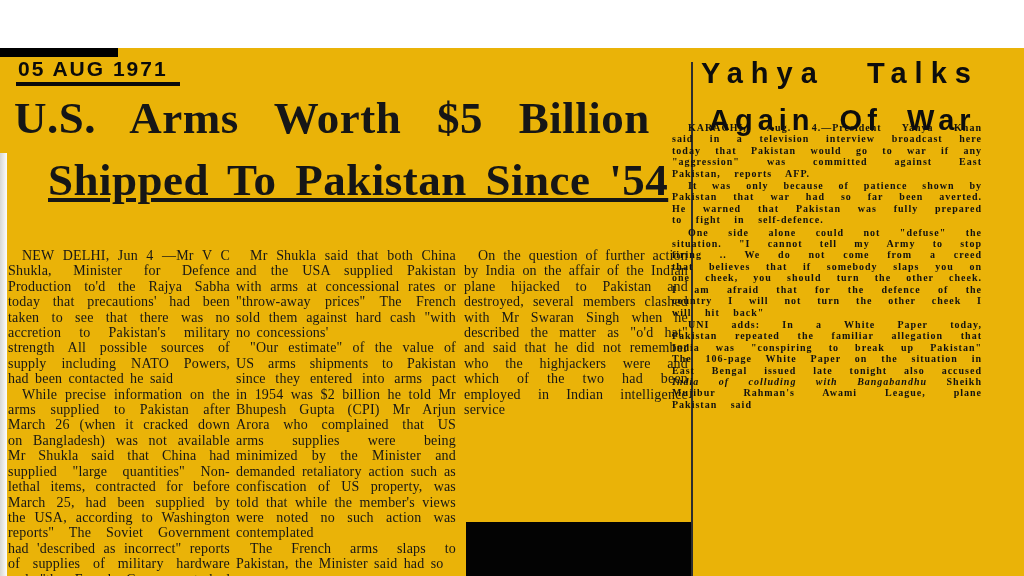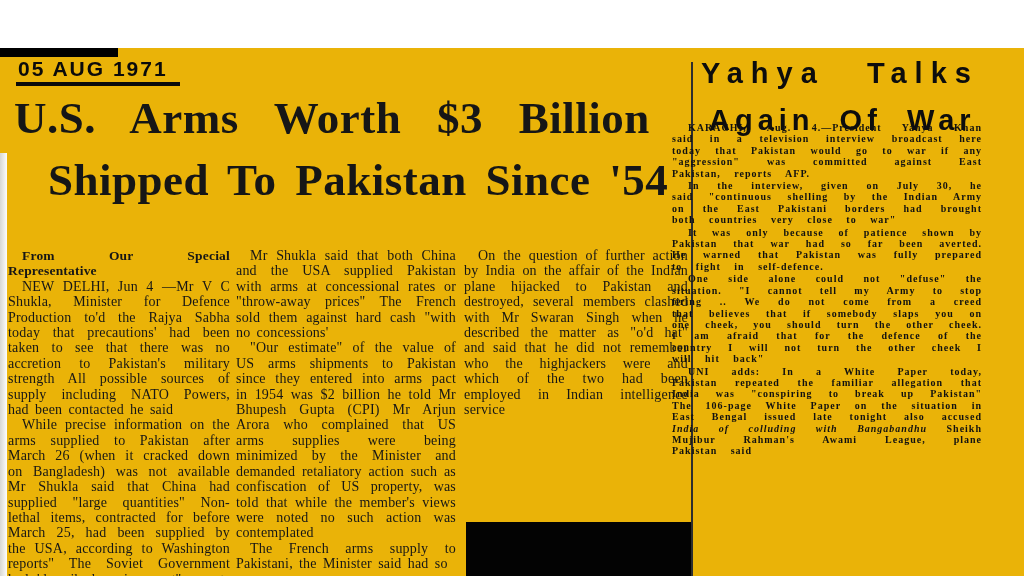--- a/index.html
+++ b/index.html
@@ -21,21 +21,21 @@
     font-family:"Liberation Sans", sans-serif;font-weight:bold;
     font-size:21px;letter-spacing:2px;color:#0b0b0b;
     border-bottom:4px solid #0b0b0b;padding:0 12px 1px 2px;
   }
   .headline-1{
     position:absolute;left:14px;top:44px;white-space:nowrap;
     font-weight:bold;font-size:45px;word-spacing:24px;letter-spacing:.5px;
   }
   .headline-2{
     position:absolute;left:48px;top:106px;white-space:nowrap;
-    font-weight:bold;font-size:45px;word-spacing:7px;letter-spacing:.5px;
+    font-weight:bold;font-size:45px;word-spacing:7px;letter-spacing:.5px;text-decoration:underline;
   }
   .col{
     position:absolute;top:200px;height:374px;overflow:hidden;
     font-size:14px;line-height:15.4px;text-align:justify;
     letter-spacing:.2px;word-spacing:2.5px;
   }
   .col-1{left:8px;width:222px;}
   .col-2{left:236px;width:220px;}
   .col-3{left:464px;width:224px;}
   .byline{
@@ -71,50 +71,48 @@
 <body>
 
 <div class="page">
 
   <div class="edge-shadow"></div>
   <div class="bar-top"></div>
 
   <div class="date-stamp">05 AUG 1971</div>
 
   <div>
-    <div class="headline-1">U.S. Arms Worth $3 Billion</div>
+    <div class="headline-1">U.S. Arms Worth $5 Billion</div>
     <div class="headline-2">Shipped To Pakistan Since '54</div>
 
     <div class="col col-1">
-      <p class="byline">From Our Special Representative</p>
       <p>NEW DELHI, Jun 4 —Mr V C Shukla, Minister for Defence Production to'd the Rajya Sabha today that precautions' had been taken to see that there was no accretion to Pakistan's military strength All possible sources of supply including NATO Powers, had been contacted he said</p>
       <p>While precise information on the arms supplied to Pakistan after March 26 (when it cracked down on Bangladesh) was not available Mr Shukla said that China had supplied "large quantities" Non-lethal items, contracted for before March 25, had been supplied by the USA, according to Washington reports" The Soviet Government had 'described as incorrect" reports of supplies of military hardware and "the French Government had in-</p>
     </div>
 
     <div class="col col-2">
       <p>Mr Shukla said that both China and the USA supplied Pakistan with arms at concessional rates or "throw-away prices" The French sold them against hard cash "with no concessions'</p>
       <p>"Our estimate" of the value of US arms shipments to Pakistan since they entered into arms pact in 1954 was $2 billion he told Mr Bhupesh Gupta (CPI) Mr Arjun Arora who complained that US arms supplies were being minimized by the Minister and demanded retaliatory action such as confiscation of US property, was told that while the member's views were noted no such action was contemplated</p>
-      <p>The French arms supply to Pakistani, the Minister said had so</p>
+      <p>The French arms slaps to Pakistan, the Minister said had so</p>
     </div>
 
     <div class="col col-3">
       <p>On the question of further action by India on the affair of the Indian plane hijacked to Pakistan and destroyed, several members clashed with Mr Swaran Singh when he described the matter as "o'd hat" and said that he did not remember who the highjackers were and which of the two had been employed in Indian intelligence service</p>
     </div>
 
     <div class="redaction-box"></div>
   </div>
 
   <div class="divider"></div>
 
   <div>
     <div class="side-headline-1">Yahya Talks</div>
     <div class="side-headline-2">Again Of War</div>
 
     <div class="side-body">
       <p>KARACHI, Aug. 4.—President Yahya Khan said in a television interview broadcast here today that Pakistan would go to war if any "aggression" was committed against East Pakistan, reports AFP.</p>
-      <p>In the interview, given on July 30, he said "continuous shelling by the Indian Army on the East Pakistani borders had brought both countries very close to war"</p>
       <p>It was only because of patience shown by Pakistan that war had so far been averted. He warned that Pakistan was fully prepared to fight in self-defence.</p>
       <p>One side alone could not "defuse" the situation. "I cannot tell my Army to stop firing .. We do not come from a creed that believes that if somebody slaps you on one cheek, you should turn the other cheek. I am afraid that for the defence of the country I will not turn the other cheek I will hit back"</p>
       <p><span>UNI adds: In a White Paper today, Pakistan repeated the familiar allegation that India was "conspiring to break up Pakistan" The 106-page White Paper on the situation in East Bengal issued late tonight also accused </span><em>India of colluding with Bangabandhu</em><span> Sheikh Mujibur Rahman's Awami League, plane Pakistan said</span></p>
     </div>
   </div>
 
 </div>
 
 </body></html>

